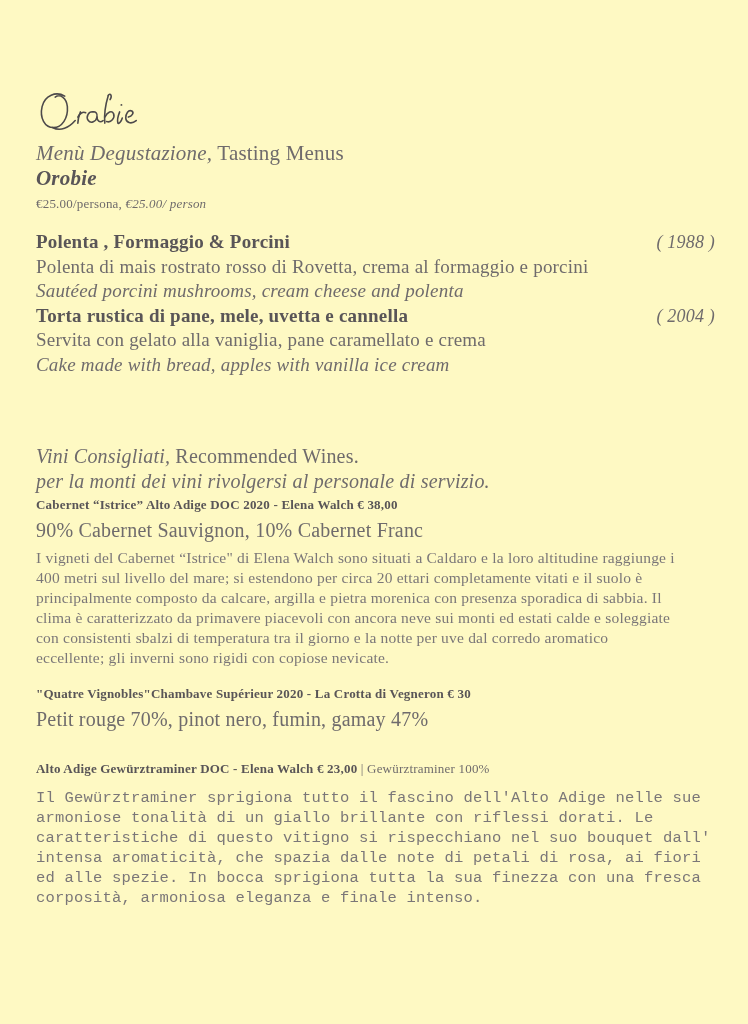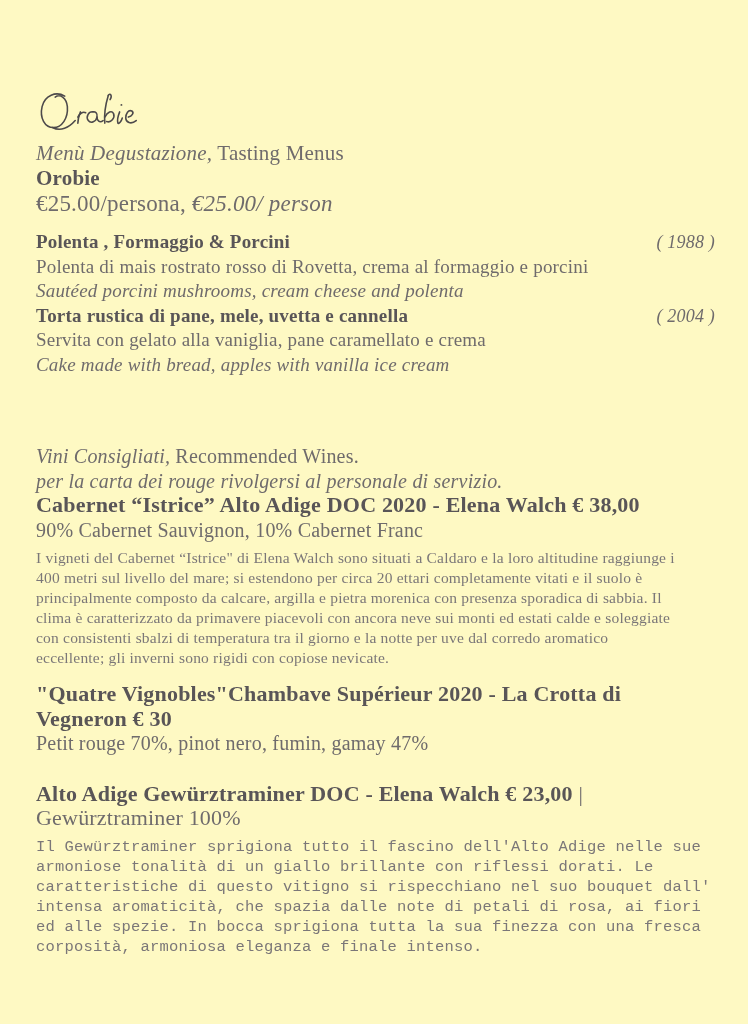--- a/index.html
+++ b/index.html
@@ -8,29 +8,29 @@
     width:748px; height:1024px; background:#fef9c3; overflow:hidden;
     font-family:"Liberation Serif","DejaVu Serif",serif;
     color:#6f6b6c; letter-spacing:0.2px;
   }
   .content { padding:0 33px 0 36px; }
   .it { font-style:italic; }
   .logo-wrap { padding-top:86px; }
   .logo-wrap svg { display:block; }
   .intro { margin-top:5px; }
   .intro-line1 { font-size:21px; line-height:25px; }
-  .menu-name { font-size:21px; line-height:25px; font-weight:bold; color:#595557; }
-  .price-line { font-size:23px; line-height:25px; }
+  .menu-name { font-size:21px; line-height:25px; font-weight:bold; font-style:italic; color:#595557; }
+  .price-line { font-size:13px; line-height:25px; }
   .courses { margin-top:14px; font-size:19px; line-height:24.5px; }
   .course-head { display:flex; justify-content:space-between; align-items:baseline; }
   .course-name { font-weight:bold; color:#595557; }
   .course-year { font-style:italic; font-size:18px; color:#6f6b6c; white-space:pre; }
   .course-desc-en { font-style:italic; }
   .wines { margin-top:67px; font-size:20px; line-height:24.5px; }
-  .wine-name { font-weight:bold; color:#595557; font-size:22px; line-height:24.5px;font-family:Liberation Serif, serif; }
+  .wine-name { font-weight:bold; color:#595557; font-size:13px; line-height:24.5px;font-family:Liberation Serif, serif; }
   .wine-name .reg { font-weight:normal; color:#6f6b6c;text-align:center; }
   .wine-desc { margin-top:6px; font-size:15.5px; line-height:20px; color:#7b7778; max-width:640px; }
   .wine-desc.wide { max-width:708px;font-family:Liberation Mono, monospace; }
   #wine-1 { margin-top:14px; }
   #wine-2 { margin-top:26px; }
 </style>
 </head>
 <body>
 
 <div class="page">
@@ -85,21 +85,21 @@
         <div>Servita con gelato alla vaniglia, pane caramellato e crema</div>
         <div class="course-desc-en">Cake made with bread, apples with vanilla ice cream</div>
       </div>
 
     </div>
 
     <div class="wines">
       <div>
         <span class="it">Vini Consigliati,</span><span> Recommended Wines.</span>
       </div>
-      <div class="it">per la carta dei rouge rivolgersi al personale di servizio.</div>
+      <div class="it">per la monti dei vini rivolgersi al personale di servizio.</div>
 
       <div id="wine-0">
         <div class="wine-name">Cabernet “Istrice” Alto Adige DOC 2020 - Elena Walch € 38,00</div>
         <div>90% Cabernet Sauvignon, 10% Cabernet Franc</div>
         <div class="wine-desc">I vigneti del Cabernet “Istrice" di Elena Walch sono situati a Caldaro e la loro altitudine raggiunge i 400 metri sul livello del mare; si estendono per circa 20 ettari completamente vitati e il suolo è principalmente composto da calcare, argilla e pietra morenica con presenza sporadica di sabbia. Il clima è caratterizzato da primavere piacevoli con ancora neve sui monti ed estati calde e soleggiate con consistenti sbalzi di temperatura tra il giorno e la notte per uve dal corredo aromatico eccellente; gli inverni sono rigidi con copiose nevicate.</div>
       </div>
 
       <div id="wine-1">
         <div class="wine-name">"Quatre Vignobles"Chambave Supérieur 2020 - La Crotta di Vegneron € 30</div>
         <div>Petit rouge 70%, pinot nero, fumin, gamay 47%</div>

